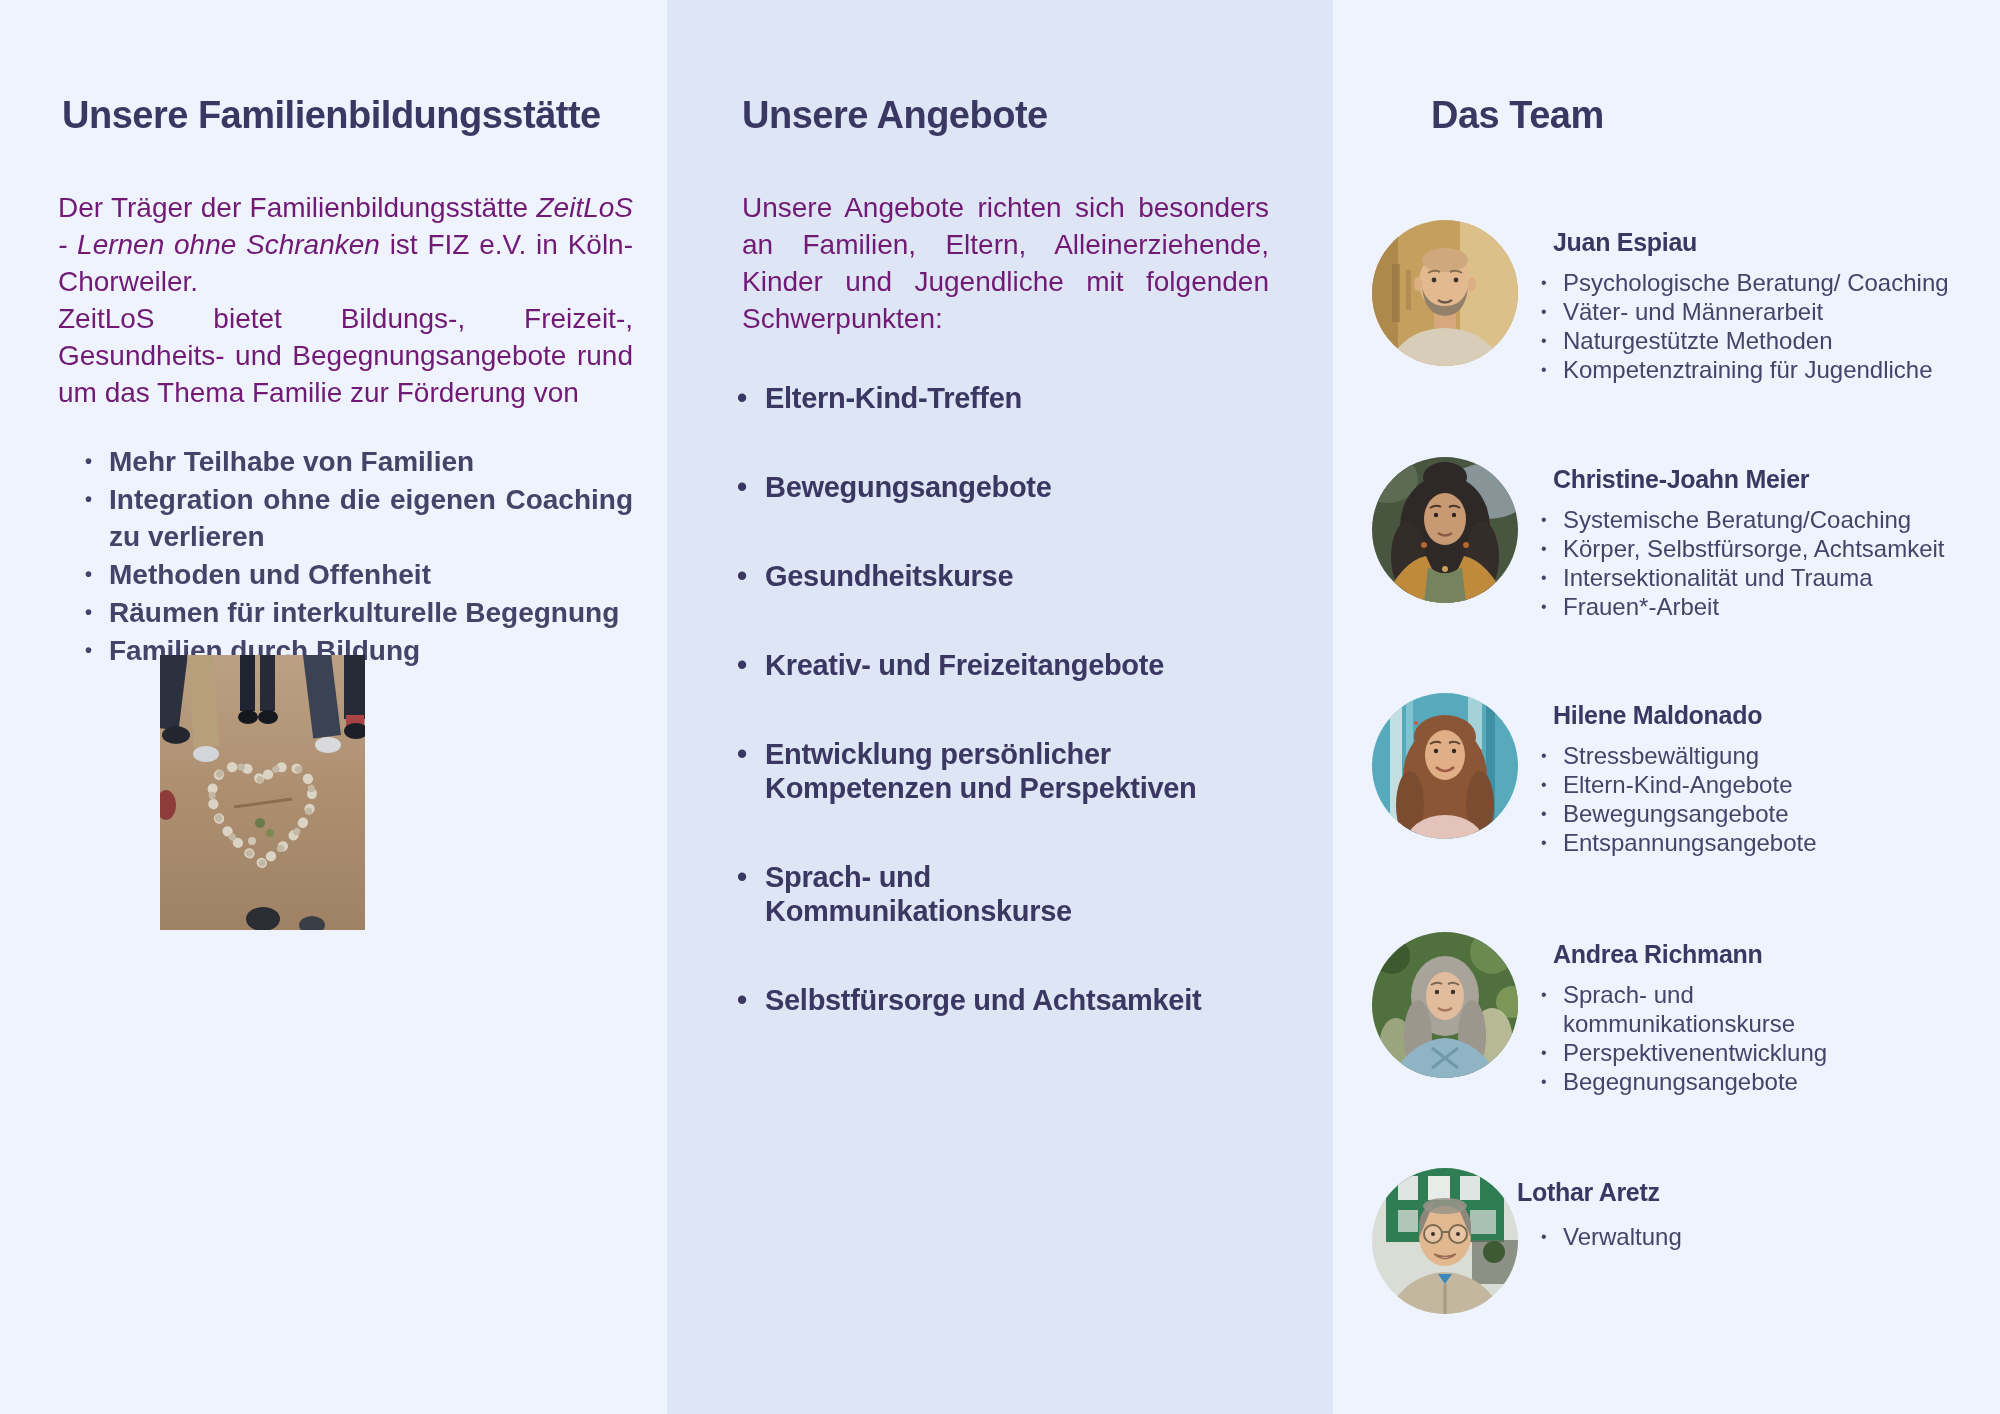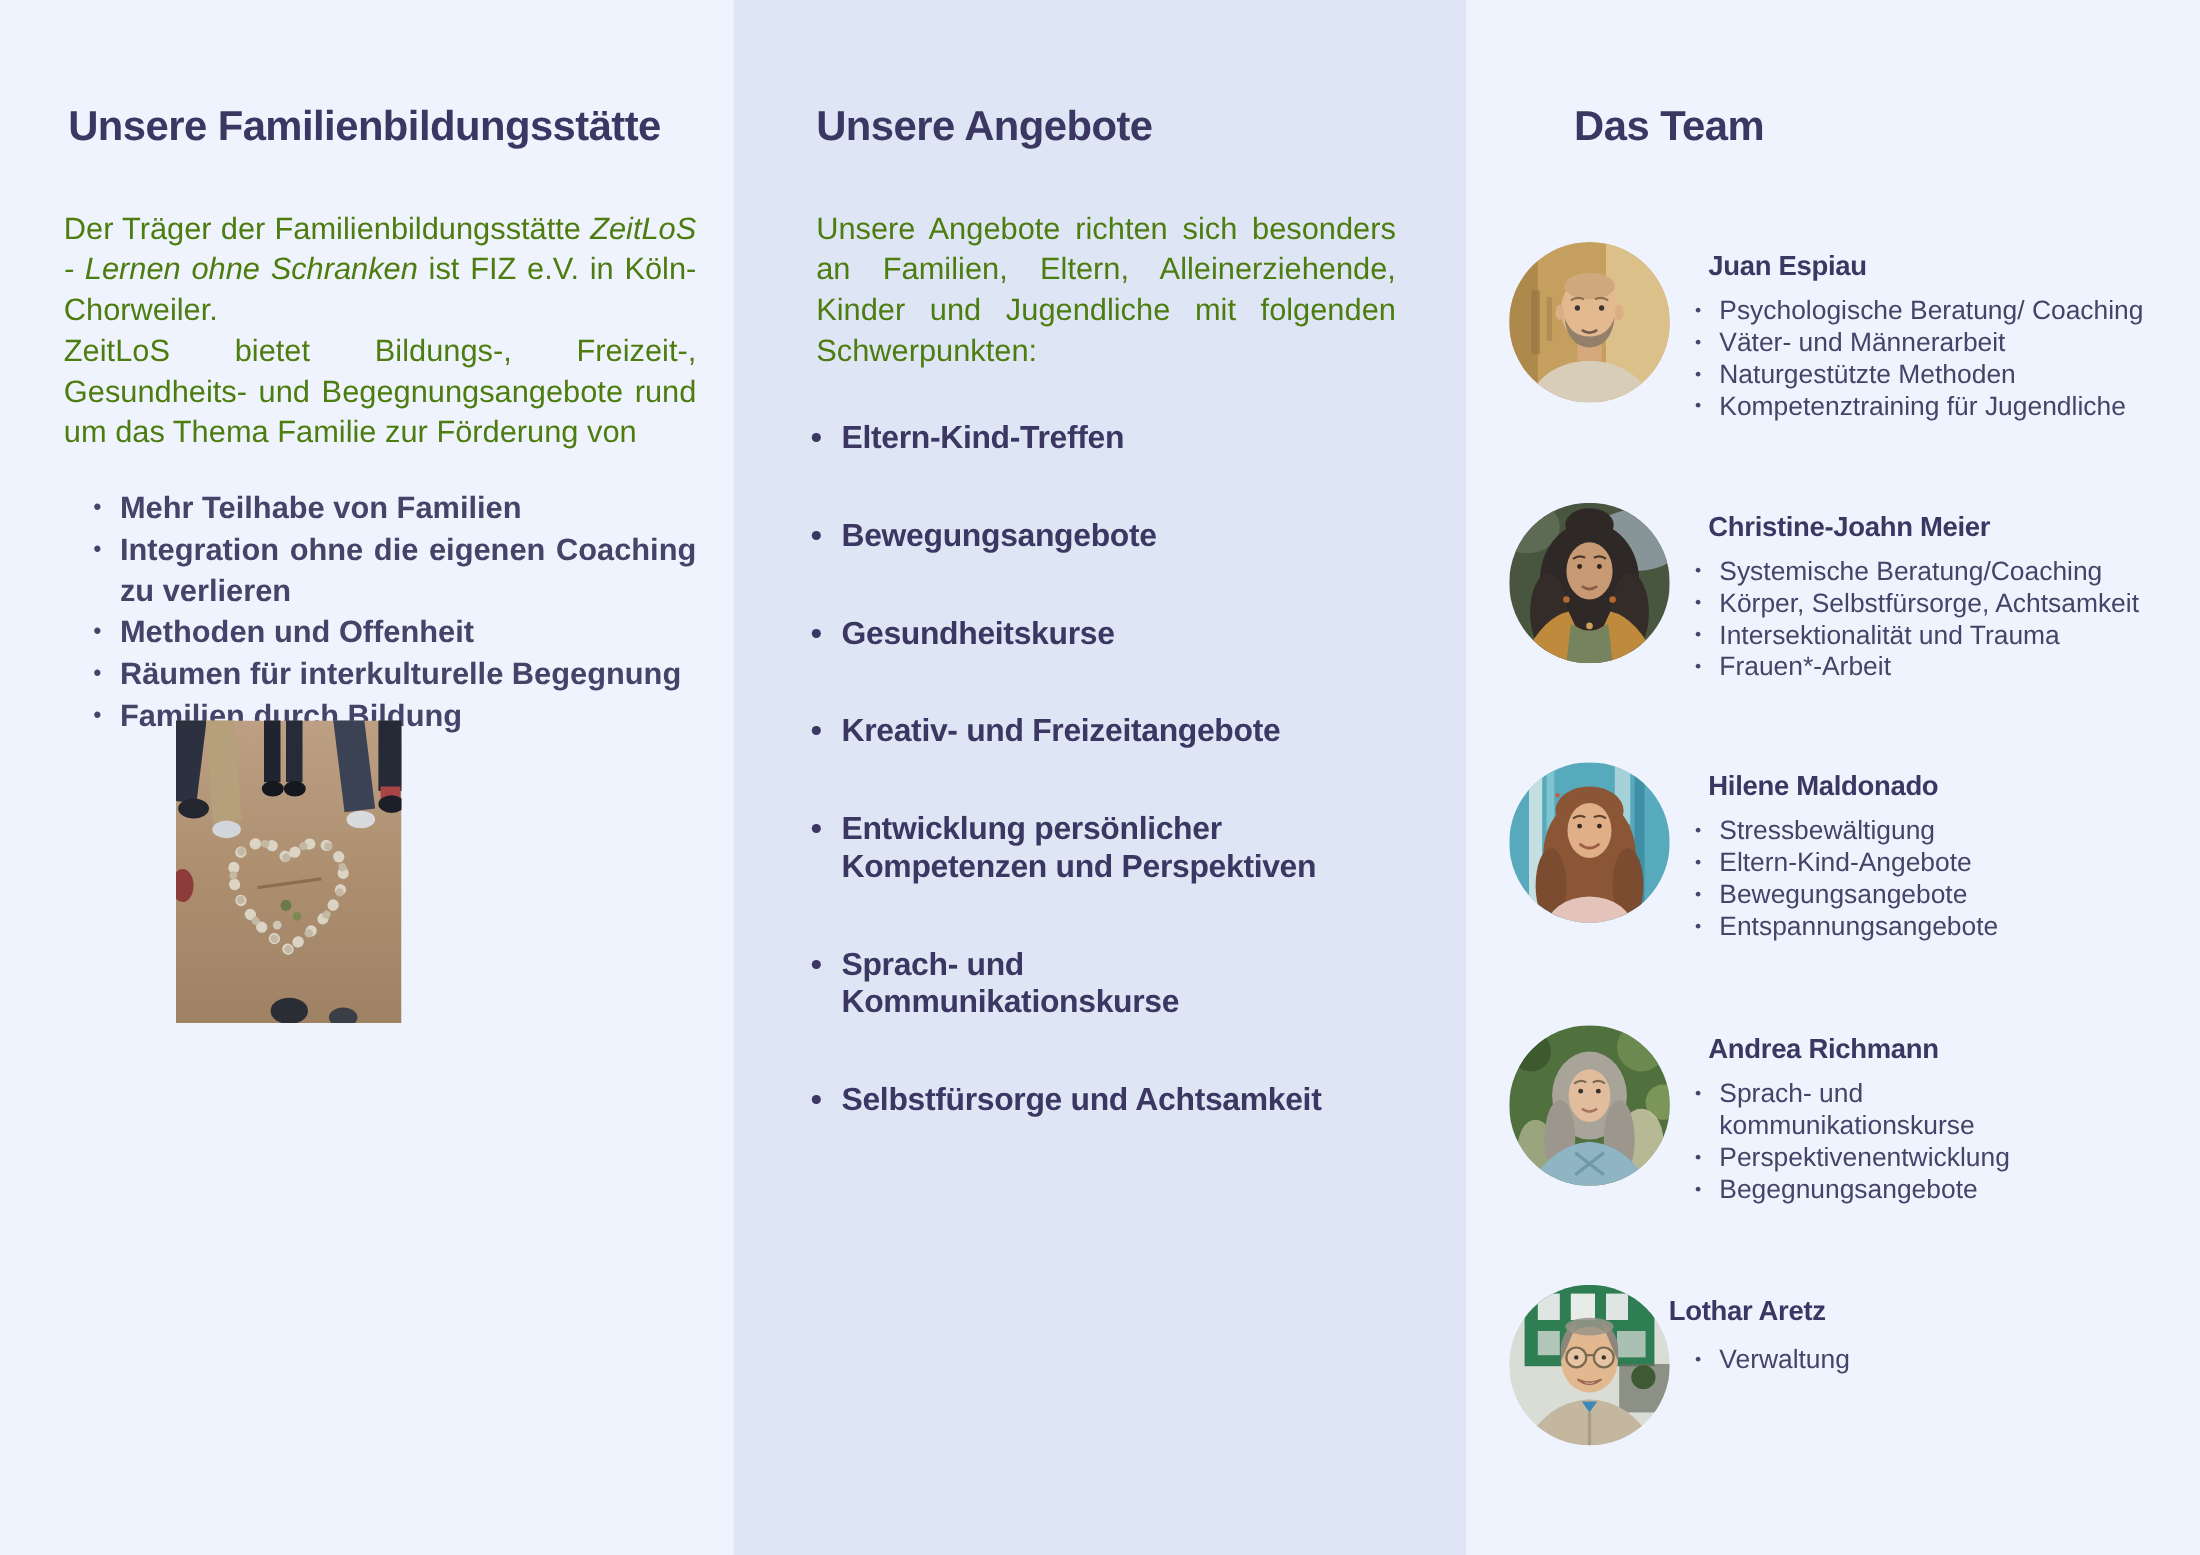--- a/index.html
+++ b/index.html
@@ -20,21 +20,21 @@
     font-size:38px;font-weight:800;letter-spacing:-0.5px;
     color:#3a3762;margin:0;
     font-family:"Liberation Sans", sans-serif;
   }
   .col-left h1.sect{margin:94px 0 0 62px;}
   .col-mid h1.sect{margin:94px 0 0 75px;}
   .col-right h1.sect{margin:94px 0 0 82px;}
 
   .body-text{
     font-size:28px;line-height:37px;text-align:justify;
-    color:#4d7c0f;margin:0;
+    color:#701a75;margin:0;
   }
   .col-left .body-text{margin:52px 34px 0 58px;width:575px;}
   .col-mid  .body-text{margin:52px 0 0 75px;width:527px;}
 
   ul{list-style:none;margin:0;padding:0;}
 
   
   .left-list{margin:32px 0 0 85px;width:548px;}
   .left-list li{
     position:relative;padding-left:24px;

